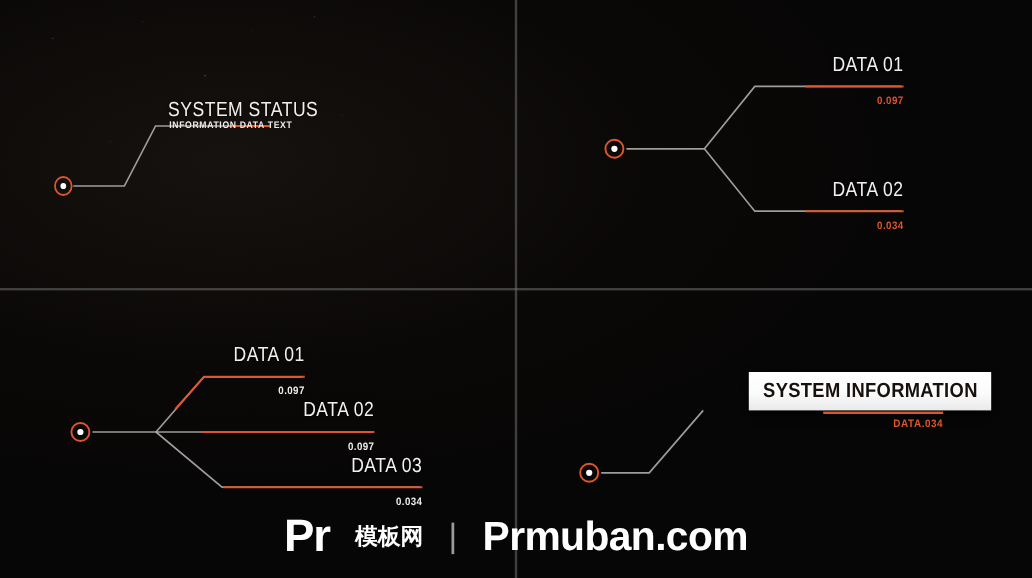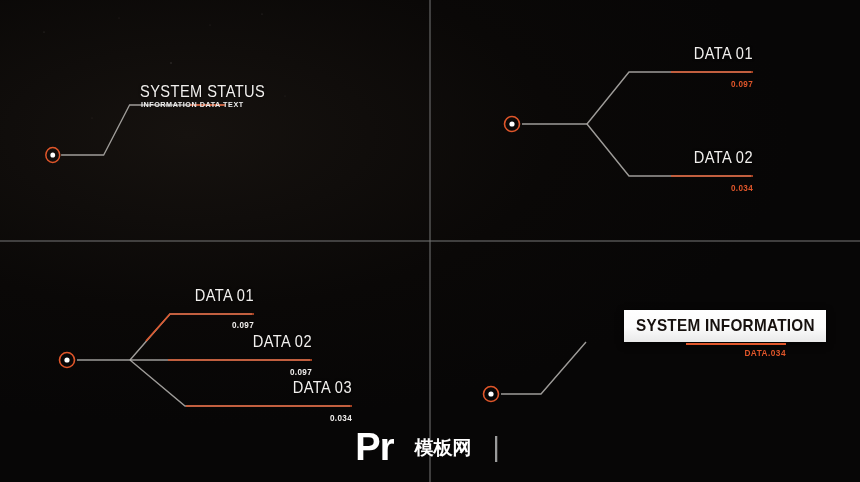--- a/index.html
+++ b/index.html
@@ -253,15 +253,16 @@
       <span class="txt">SYSTEM INFORMATION</span>
     </div>
     <div id="sysunder"></div>
     <div id="sysval">DATA.034</div>
   </div>
 
   <div id="watermark">
     <span class="pr">Pr</span>
     <span class="cn">模板网</span>
     <span class="bar">|</span>
+    <span class="dom">Prmuban.com</span>
   </div>
 
 </div>
 
 </body></html>

